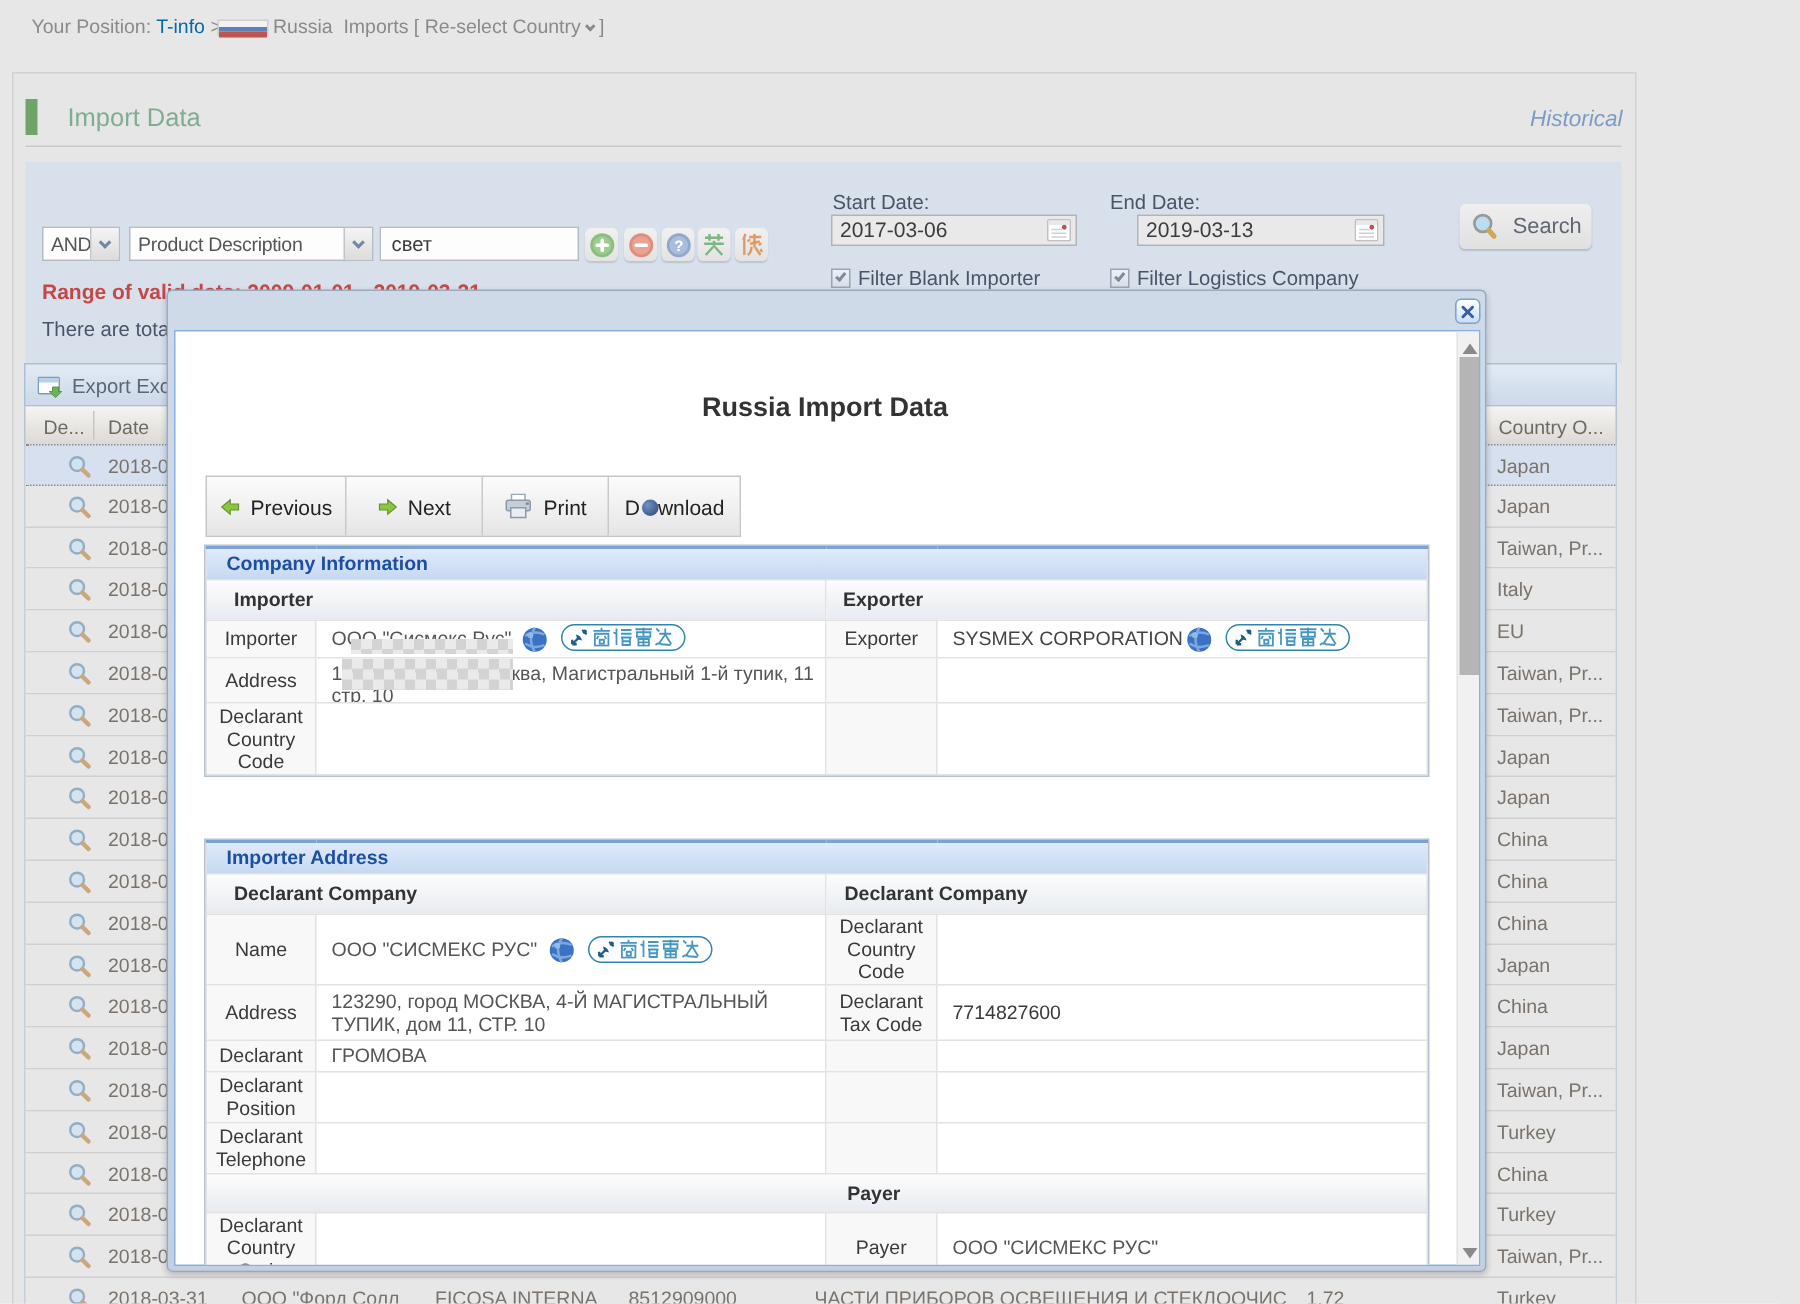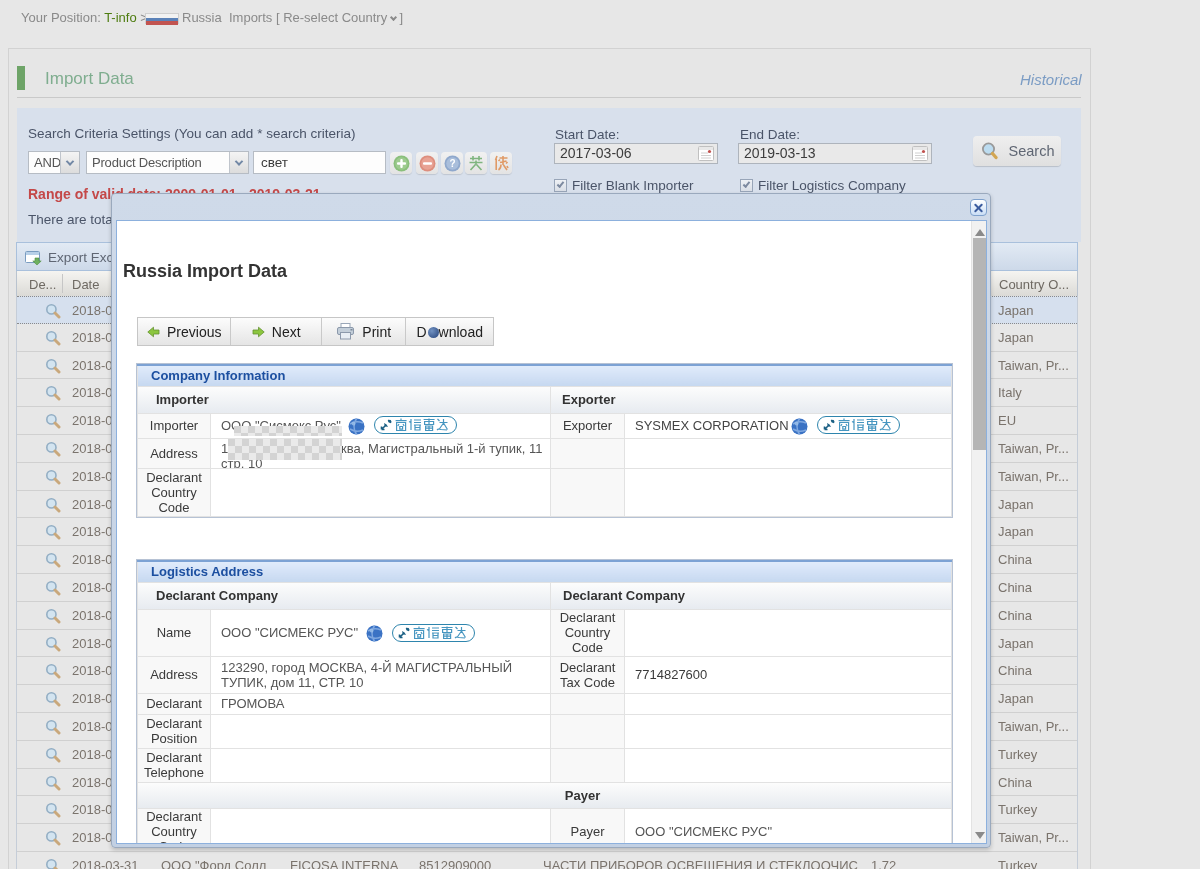--- a/index.html
+++ b/index.html
@@ -45,23 +45,23 @@
 
 #modal { position:absolute; left:111px; top:193px; width:880px; height:655px;
   background:linear-gradient(#cfdae9,#c2d0e3); border:1px solid #9aa9bd; border-radius:4px;
   box-shadow:0 2px 4px rgba(0,0,0,.2); }
 #mclose { position:absolute; right:3px; top:5px; width:17px; height:17px; border-radius:4px;
   border:1px solid #7fa1cc; background:linear-gradient(#feffff,#cadef6); }
 #mclose i, #mclose b { position:absolute; left:2px; top:7px; width:11px; height:2px; background:#3b5c9e; border-radius:1px; }
 #mclose i { transform:rotate(45deg); } #mclose b { transform:rotate(-45deg); }
 #mbody { position:absolute; left:4px; top:26px; width:871px; height:624px; background:#fff;
   border:1px solid #8cb0dd; overflow:hidden; }
-#mtitle { position:absolute; left:6px; top:40px; width:854px; text-align:left;
+#mtitle { position:absolute; left:6px; top:40px; width:854px; text-align:center;
   font-size:18px; font-weight:bold; color:#333; }
-#btnbar { position:absolute; left:20px; top:96px; width:357px; height:29px;
+#btnbar { position:absolute; left:20px; top:96px; width:357px; height:41px;
   border:1px solid #c6c6c6; background:linear-gradient(#fcfcfc,#e5e5e5); display:flex; }
 .tbtn { display:flex; align-items:center; justify-content:center; gap:7px;
   border-right:1px solid #c9c9c9; font-size:14px; color:#222; }
 
 .mt { position:absolute; left:20px; border-collapse:collapse; table-layout:fixed; width:814px;
   font-size:13px; color:#3a3a3a; }
 .mt { outline:1px solid #b6c2d4; }
 .mt td { border:1px solid #e2e2e2; vertical-align:middle; overflow:hidden; }
 .mt .lab { background:#f8f8f8; text-align:center; line-height:15px; }
 .mt .val { background:#fff; padding-left:10px; }
@@ -81,36 +81,35 @@
   border:1.5px solid #2e85ad; border-radius:10px; background:#fff; }
 .mosaic { position:absolute;
   background:repeating-conic-gradient(#eaeaea 0% 25%, #d3d3d3 0% 50%);
   background-size:14px 14px; }
 </style>
 </head>
 <body>
 <div id="page">
 
 <div id="topbar">
-      <span style="position:absolute;left:0;top:0;white-space:nowrap">Your Position: <span style="color:#4d7c0f">T-info</span> &gt;</span>
+      <span style="position:absolute;left:0;top:0;white-space:nowrap">Your Position: <span style="color:#0369a1">T-info</span> &gt;</span>
       <span id="flag" style="position:absolute;left:124px;top:3px">
         <i style="background:#f2f2f2"></i>
         <i style="background:#5b82b8"></i>
         <i style="background:#c25450"></i>
       </span>
       <span style="position:absolute;left:161px;top:0;white-space:nowrap">Russia&nbsp; Imports [ Re-select Country <span class="chev" style="width:5px;height:5px;position:relative;top:-2px;border-color:#8a8a8a"></span> ]</span>
     </div>
 
 <div id="panel"></div>
 <div id="greenbar"></div>
 <div id="ititle">Import Data</div>
 <div id="histlink">Historical</div>
 <div id="hrline"></div>
 <div id="searchpanel"></div>
-<div class="slbl" style="left:28px;top:126px">Search Criteria Settings (You can add * search criteria)</div>
 
 <div class="inpt sel" style="left:28px;top:151px;width:52px">
       <span class="txt">AND</span>
       <span class="arr">
         <i></i>
       </span>
     </div>
 <div class="inpt sel" style="left:86px;top:151px;width:163px">
       <span class="txt">Product Description</span>
       <span class="arr">
@@ -158,21 +157,21 @@
       </svg>Search</div>
 
 <div class="slbl" style="left:555px;top:127px">Start Date:</div>
 <div class="datein" style="left:554px;top:143px;width:164px">2017-03-06<svg style="position:absolute;right:3px;top:2px" width="16" height="15" viewBox="0 0 16 15">
         <rect x="0.5" y="0.5" width="15" height="14" rx="1" fill="#fff" stroke="#c0c0c0"></rect>
         <rect x="1" y="1" width="14" height="3" fill="#e8e8e8"></rect>
         <circle cx="11.5" cy="5.5" r="1.6" fill="#c0504d"></circle>
         <path d="M3 7 h7 M3 9.5 h10 M3 12 h10" stroke="#d0d0d0" stroke-width="1"></path>
       </svg></div>
 <div class="slbl" style="left:740px;top:127px">End Date:</div>
-<div class="datein" style="left:738px;top:143px;width:194px">2019-03-13<svg style="position:absolute;right:3px;top:2px" width="16" height="15" viewBox="0 0 16 15">
+<div class="datein" style="left:758px;top:143px;width:165px">2019-03-13<svg style="position:absolute;right:3px;top:2px" width="16" height="15" viewBox="0 0 16 15">
         <rect x="0.5" y="0.5" width="15" height="14" rx="1" fill="#fff" stroke="#c0c0c0"></rect>
         <rect x="1" y="1" width="14" height="3" fill="#e8e8e8"></rect>
         <circle cx="11.5" cy="5.5" r="1.6" fill="#c0504d"></circle>
         <path d="M3 7 h7 M3 9.5 h10 M3 12 h10" stroke="#d0d0d0" stroke-width="1"></path>
       </svg></div>
 <div id="searchbtn"></div>
 <div class="cbx" style="left:554px;top:179px">
       <i></i>
     </div>
 <div class="slbl" style="left:572px;top:178px">Filter Blank Importer</div>
@@ -490,21 +489,21 @@
 
     <table class="mt" style="top:339px">
       <colgroup>
             <col style="width:73px">
             <col style="width:340px">
             <col style="width:74px">
             <col style="width:327px">
           </colgroup>
       <tbody>
             <tr style="height:21px">
-              <td class="secbar" colspan="4">Logistics Address</td>
+              <td class="secbar" colspan="4">Importer Address</td>
             </tr>
       <tr style="height:27px" class="colhdr">
               <td colspan="2" style="padding-left:18px">Declarant Company</td>
               <td colspan="2" style="padding-left:12px">Declarant Company</td>
             </tr>
       <tr style="height:47px">
         <td class="lab">Name</td>
         <td class="val" style="position:relative"><span style="color:#555">ООО "СИСМЕКС РУС"</span>
           <svg class="globe" style="position:absolute;left:155px;top:15px" width="17" height="17" viewBox="0 0 17 17">
                   <circle cx="8.5" cy="8.5" r="8" fill="#3a72c4"></circle>

